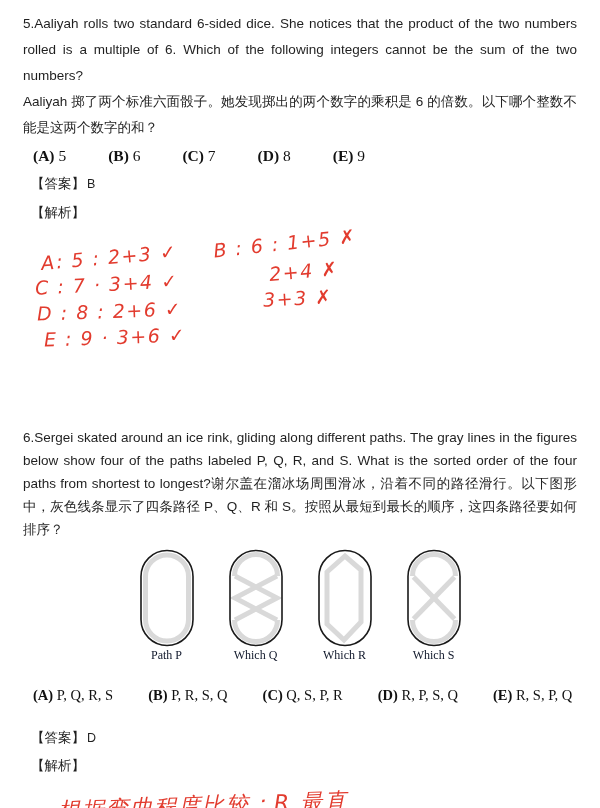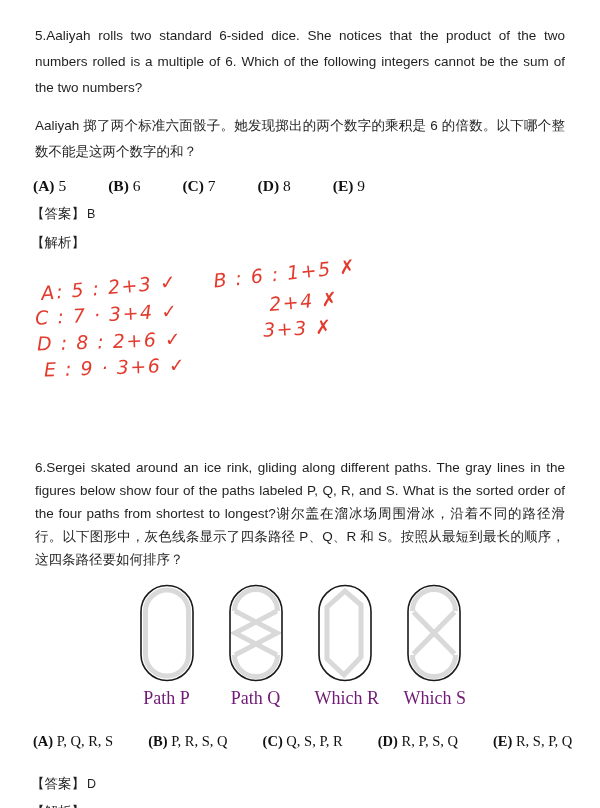--- a/index.html
+++ b/index.html
@@ -7,21 +7,21 @@
     position:relative;
     width:600px;height:808px;
     background:#ffffff;
     box-sizing:border-box;
     padding:11px 23px 0 23px;
     font-family:"Liberation Sans","DejaVu Sans",sans-serif;
     color:#212121;
     overflow:hidden;
   }
   .body-text{
-    margin:12px;
+    margin:0;
     font-size:13.5px;
     color:#1f1f1f;
     text-align:justify;
   }
   .lh-p5{line-height:26px;}
   .lh-p6{line-height:23px;}
   .choices{
     display:flex;
     align-items:baseline;
     font-family:"Liberation Serif","DejaVu Serif",serif;
@@ -57,23 +57,22 @@
   .hw-cn{font-size:22px;letter-spacing:2px;}
   .figures-row{
     margin-top:7px;
     display:flex;
     justify-content:center;
     gap:29px;
   }
   .figure{width:60px;text-align:center;}
   .figure svg{display:block;}
   .figure-label{
-    margin-top:5px;
     font-family:"Liberation Serif","DejaVu Serif",serif;
-    font-size:18px;color:#701a75;white-space:nowrap;
+    font-size:12px;color:#0f172a;white-space:nowrap;
   }
   .p6-text{margin-top:40px;}
 </style>
 </head>
 <body>
 
 <div class="page">
 
   <p class="body-text lh-p5">5.Aaliyah rolls two standard 6-sided dice. She notices that the product of the two numbers rolled is a multiple of 6. Which of the following integers cannot be the sum of the two numbers?</p>
   <p class="body-text lh-p5">Aaliyah 掷了两个标准六面骰子。她发现掷出的两个数字的乘积是 6 的倍数。以下哪个整数不能是这两个数字的和？</p>
@@ -121,21 +120,21 @@
 
     <div class="figure">
       <svg width="60" height="100" viewBox="0 0 60 100">
         <rect x="4" y="2.5" width="52" height="95" rx="26" fill="#ffffff" stroke="none"></rect>
         <path d="M 8.5 28 A 21.5 21.5 0 0 1 51.5 28" fill="none" stroke="#d9d9d9" stroke-width="5"></path>
         <path d="M 9 28 L 51 50 L 9 72" fill="none" stroke="#d9d9d9" stroke-width="5"></path>
         <path d="M 51 28 L 9 50 L 51 72" fill="none" stroke="#d9d9d9" stroke-width="5"></path>
         <path d="M 8.5 72 A 21.5 21.5 0 0 0 51.5 72" fill="none" stroke="#d9d9d9" stroke-width="5"></path>
         <rect x="4" y="2.5" width="52" height="95" rx="26" fill="none" stroke="#1a1a1a" stroke-width="1.6"></rect>
       </svg>
-      <div class="figure-label">Path Q</div>
+      <div class="figure-label">Which Q</div>
     </div>
 
     <div class="figure">
       <svg width="60" height="100" viewBox="0 0 60 100">
         <rect x="4" y="2.5" width="52" height="95" rx="26" fill="#ffffff" stroke="none"></rect>
         <path d="M 12 24 L 30 8 L 46 22 L 46 74 L 29 92 L 12 76 Z" fill="none" stroke="#d9d9d9" stroke-width="5" stroke-linejoin="miter"></path>
         <rect x="4" y="2.5" width="52" height="95" rx="26" fill="none" stroke="#1a1a1a" stroke-width="1.6"></rect>
       </svg>
       <div class="figure-label">Which R</div>
     </div>

